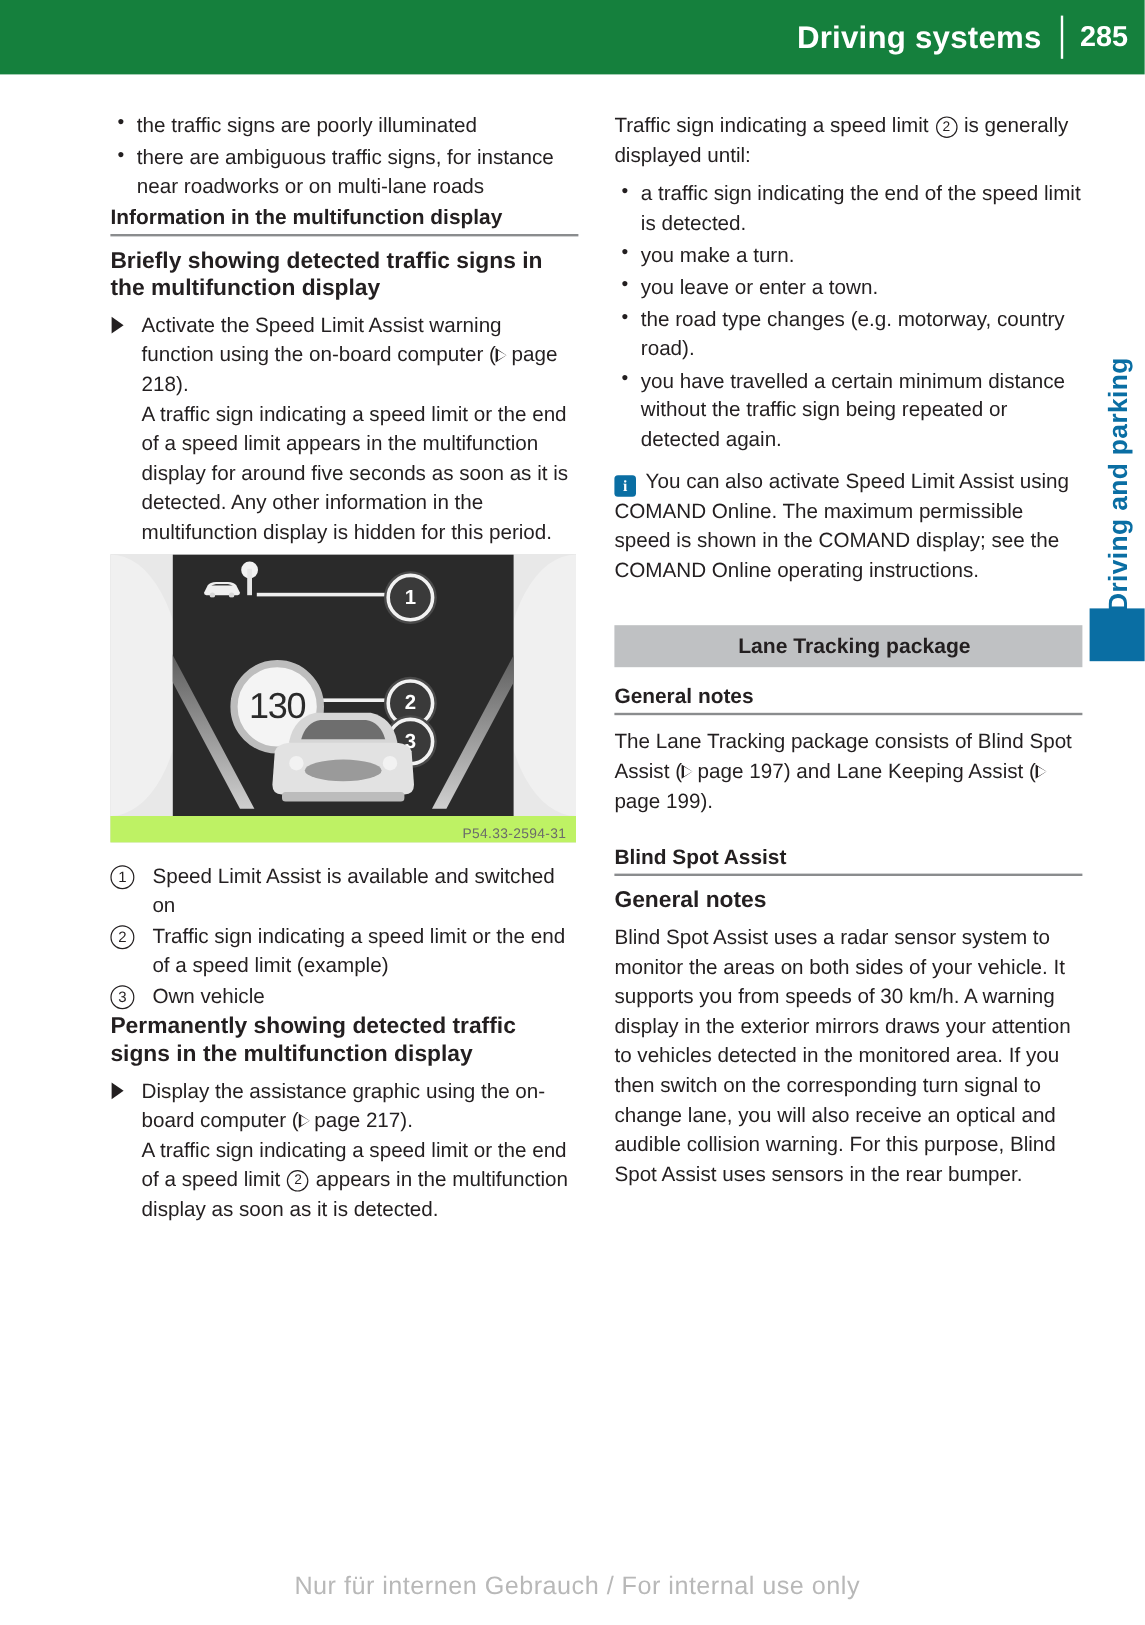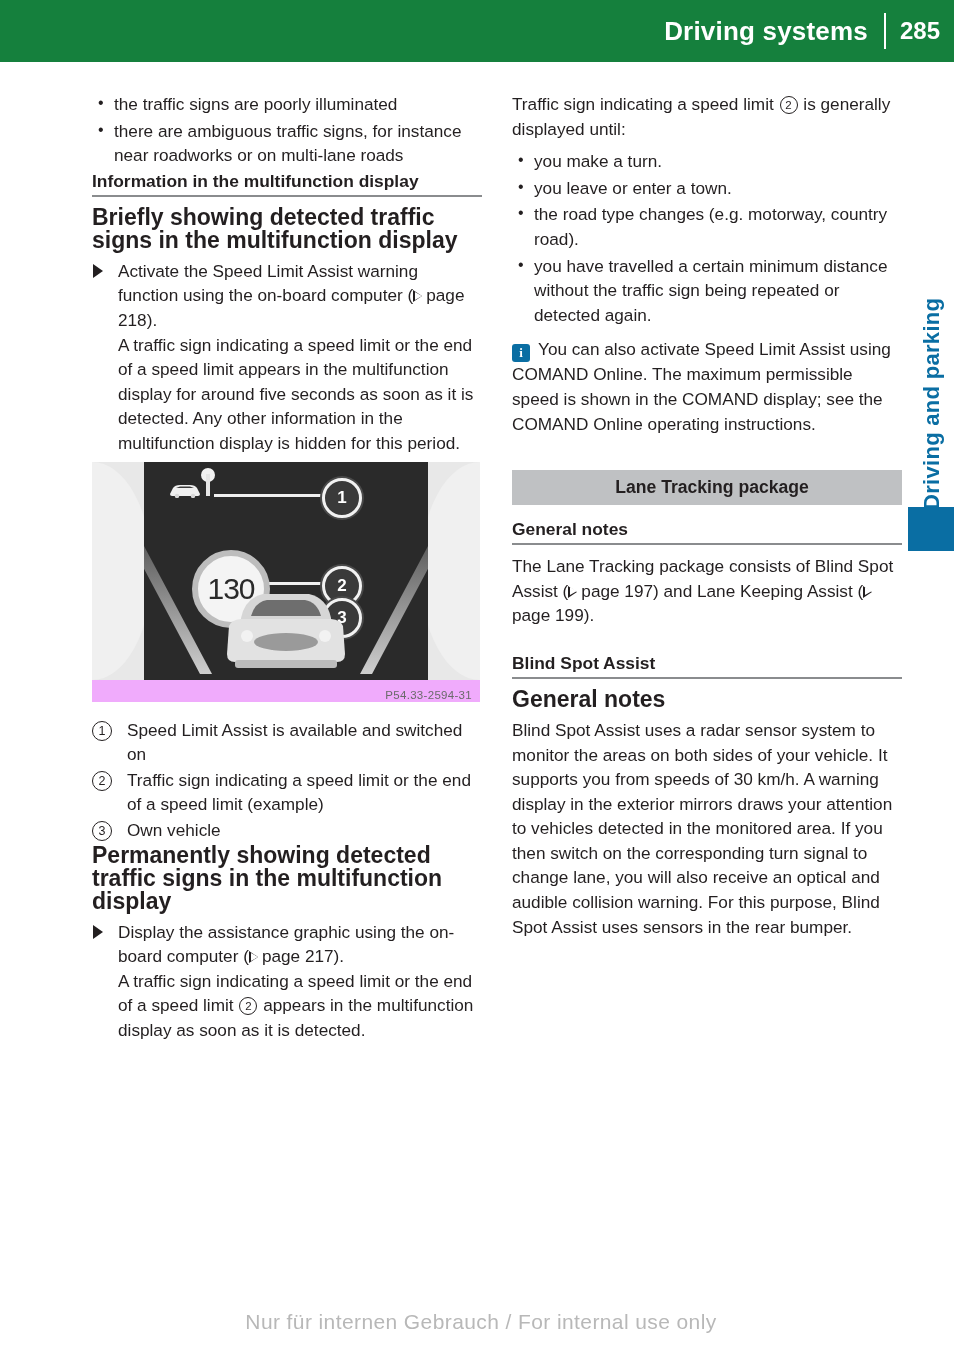--- a/index.html
+++ b/index.html
@@ -123,21 +123,21 @@
   .sec-head {
     font-weight: bold;
     font-size: 17.4px;
     line-height: 22px;
     padding-bottom: 3px;
     border-bottom: 2px solid #8a8c8e;
     margin-bottom: 9px;
   }
   .sub-head {
     font-weight: bold;
-    font-size: 23px;
+    font-size: 19px;
     line-height: 23px;
     margin-bottom: 7px;
   }
 
   
   .band-head {
     background: #bfc1c3;
     font-weight: bold;
     font-size: 17.6px;
     line-height: 22px;
@@ -365,21 +365,21 @@
     position: absolute;
     left: 50%;
     bottom: 4px;
     transform: translateX(-50%);
     width: 150px;
     height: 104px;
   }
   .fig-caption-bar {
     width: 388px;
     height: 22px;
-    background: #f0abfc;
+    background: #bef264;
     position: relative;
   }
   .fig-caption {
     position: absolute;
     right: 8px;
     top: 3px;
     font-size: 11.5px;
     color: #6a6a6a;
     letter-spacing: 0.3px;
     font-family: "Liberation Sans", sans-serif;
@@ -499,20 +499,21 @@
       <span>A traffic sign indicating a speed limit or the end of a speed limit </span><span class="ncirc-inline">2</span><span> appears in the multifunction display as soon as it is detected.</span>
     </li>
   </ul>
 </div>
 
 <div class="col col-right">
 
   <p class="para"><span>Traffic sign indicating a speed limit </span><span class="ncirc-inline">2</span><span> is generally displayed until:</span></p>
 
   <ul class="bullets block" style="margin-top:8px;">
+    <li>a traffic sign indicating the end of the speed limit is detected.</li>
     <li>you make a turn.</li>
     <li>you leave or enter a town.</li>
     <li>the road type changes (e.g. motorway, country road).</li>
     <li>you have travelled a certain minimum distance without the traffic sign being repeated or detected again.</li>
   </ul>
 
   <p class="para note block" style="margin-top:10px;"><span class="note-icon">i</span><span>You can also activate Speed Limit Assist using COMAND Online. The maximum permissible speed is shown in the COMAND display; see the COMAND Online operating instructions.</span></p>
 
   <div class="band-head" style="margin-top:34px;text-align:center;">Lane Tracking package</div>
 

